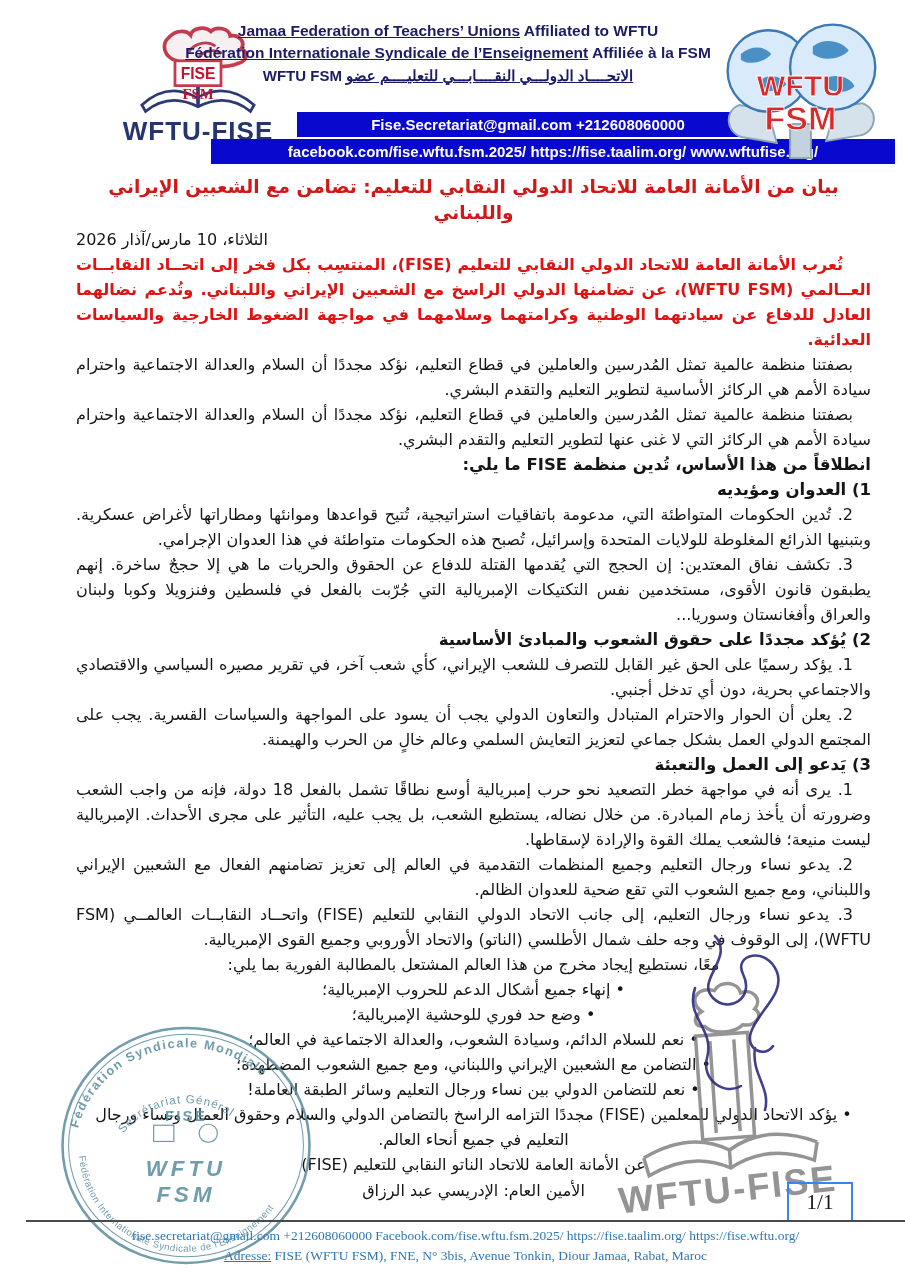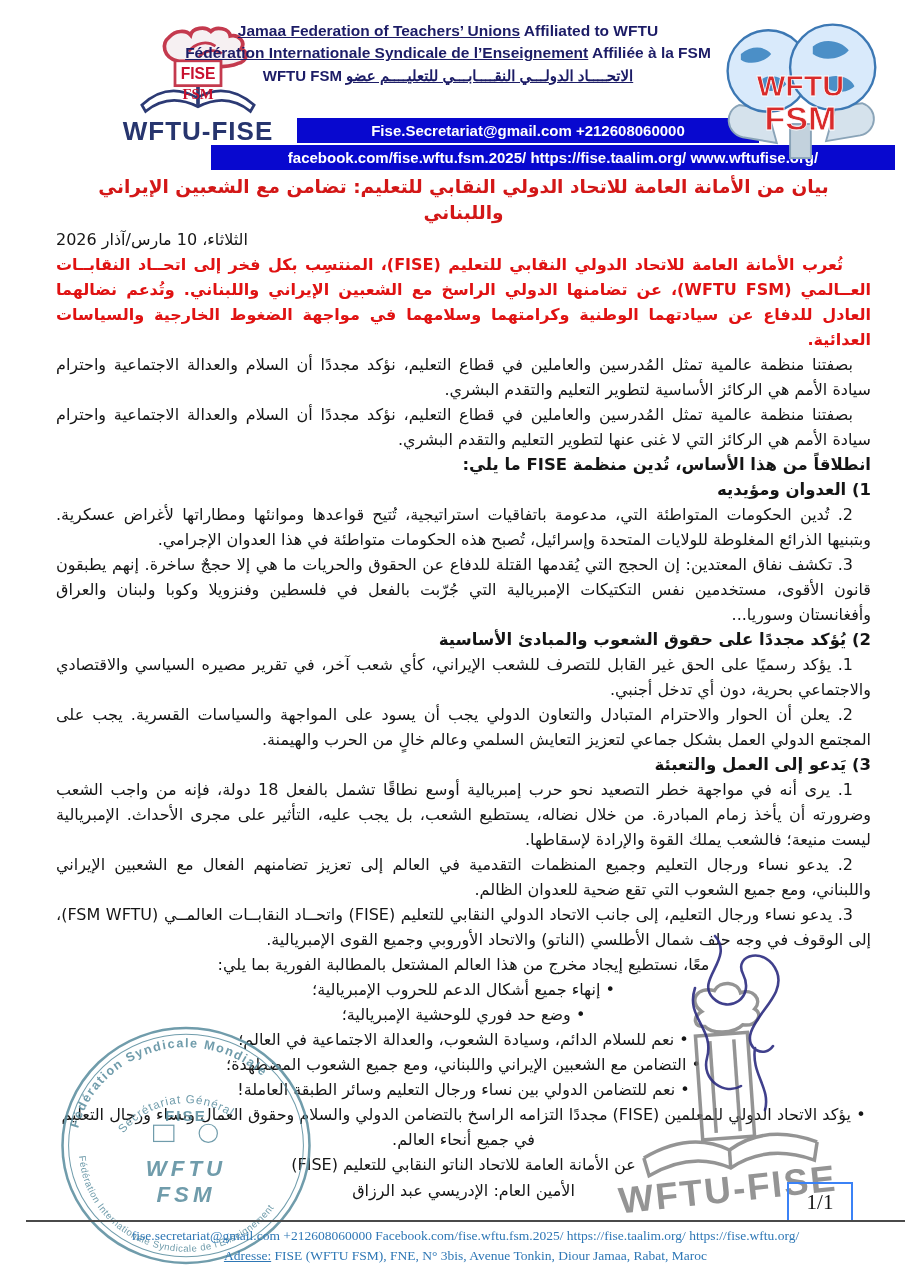--- a/index.html
+++ b/index.html
@@ -10,25 +10,25 @@
   .logo-left{position:absolute;left:78px;top:24px;width:240px;text-align:center;}
   .logo-left .cap{font-family:"Liberation Sans",sans-serif;font-weight:bold;font-size:26px;
                   color:#27356e;letter-spacing:1px;margin-top:-4px;}
   .logo-right{position:absolute;right:12px;top:18px;}
   .hlines{position:absolute;left:170px;top:20px;width:556px;text-align:center;
           font-family:"Liberation Sans",sans-serif;font-weight:bold;color:#1c1c66;}
   .hline{font-size:15.5px;line-height:22px;}
   .hline .u{text-decoration:underline;}
   .hline.ar{font-size:15px;line-height:23px;direction:rtl;}
   .bar{position:absolute;background:#0808cf;color:#ffffff;font-family:"Liberation Sans",sans-serif;
-       font-weight:bold;text-align:center;margin-top:6px;}
+       font-weight:bold;text-align:center;}
   .bar1{left:297px;top:112px;width:462px;height:25px;font-size:15px;line-height:25px;}
   .bar2{left:211px;top:139px;width:684px;height:25px;font-size:15px;line-height:25px;}
   
-  main{direction:rtl;padding:2px 34px 0 56px;}
+  main{direction:rtl;padding:2px 34px 0 76px;}
   .title{color:#d31717;font-weight:bold;font-size:18.5px;line-height:26px;text-align:center;margin:4px 0 2px;}
   .date{font-size:16px;line-height:24px;text-align:left;direction:rtl;}
   .p{font-size:16px;line-height:25px;text-align:justify;text-indent:18px;margin:0;}
   .p.red{color:#e01212;font-weight:bold;text-indent:28px;}
   .h{font-size:16.5px;line-height:25px;font-weight:bold;text-align:right;margin:0;}
   .cline{font-size:16px;line-height:25px;text-align:center;margin:0;}
   .bullet{font-size:16px;line-height:25px;text-align:center;margin:0;}
   .sig{font-size:16px;line-height:26px;text-align:center;margin:0;}
   
   .stamp{position:absolute;pointer-events:none;}

